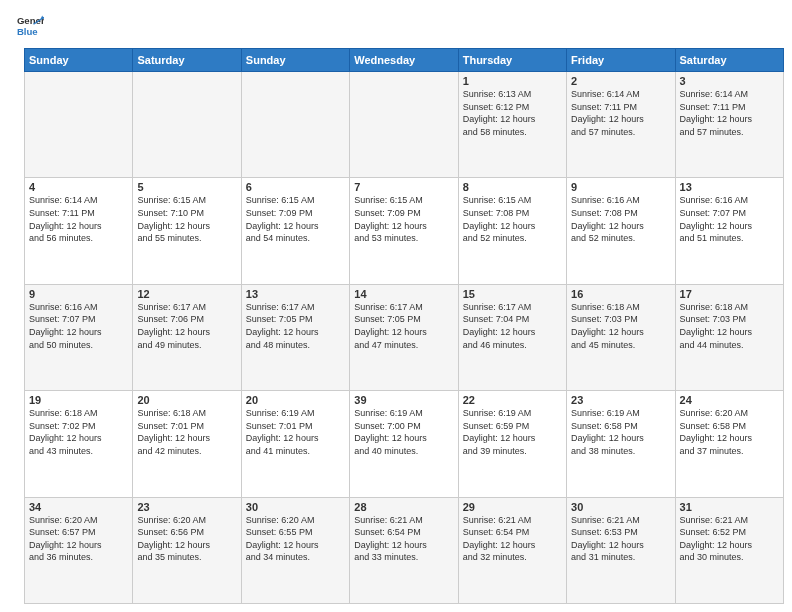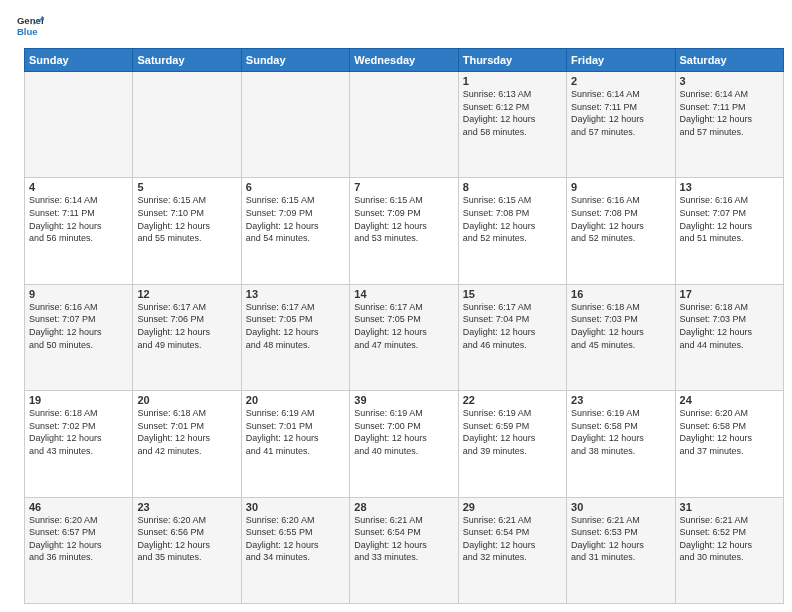--- a/index.html
+++ b/index.html
@@ -299,21 +299,21 @@
           <td>
             <span class="day-number">24</span>
             <div class="day-info" style="white-space: pre-line;">Sunrise: 6:20 AM
 Sunset: 6:58 PM
 Daylight: 12 hours
 and 37 minutes.</div>
           </td>
         </tr>
         <tr>
           <td>
-            <span class="day-number">46</span>
+            <span class="day-number">34</span>
             <div class="day-info" style="white-space: pre-line;">Sunrise: 6:20 AM
 Sunset: 6:57 PM
 Daylight: 12 hours
 and 36 minutes.</div>
           </td>
           <td>
             <span class="day-number">23</span>
             <div class="day-info" style="white-space: pre-line;">Sunrise: 6:20 AM
 Sunset: 6:56 PM
 Daylight: 12 hours

